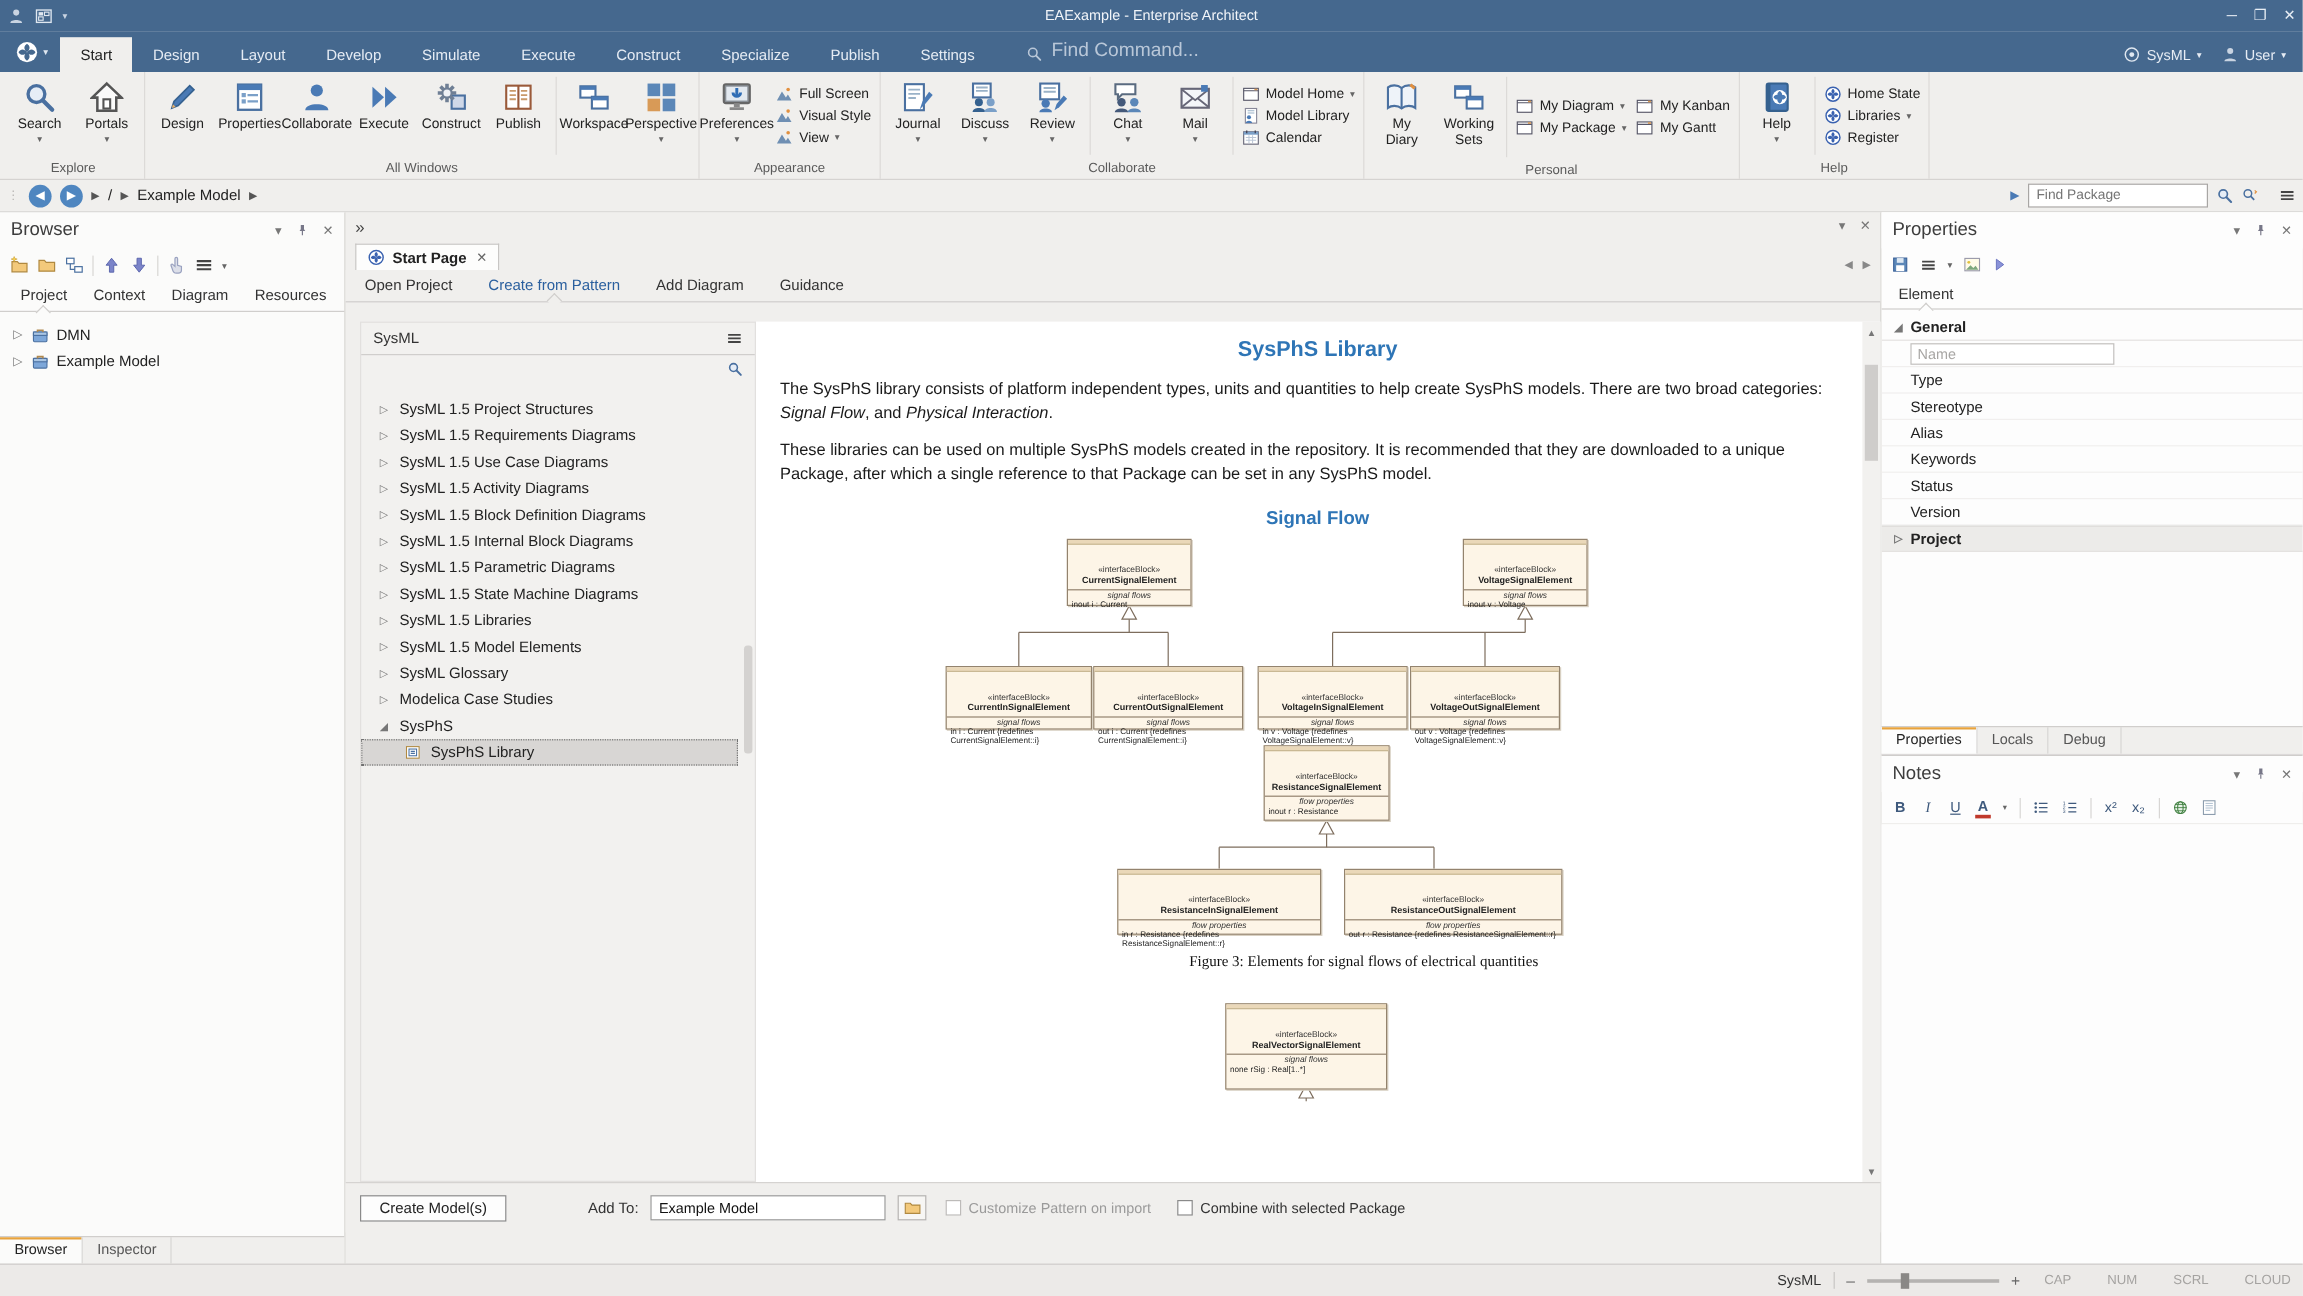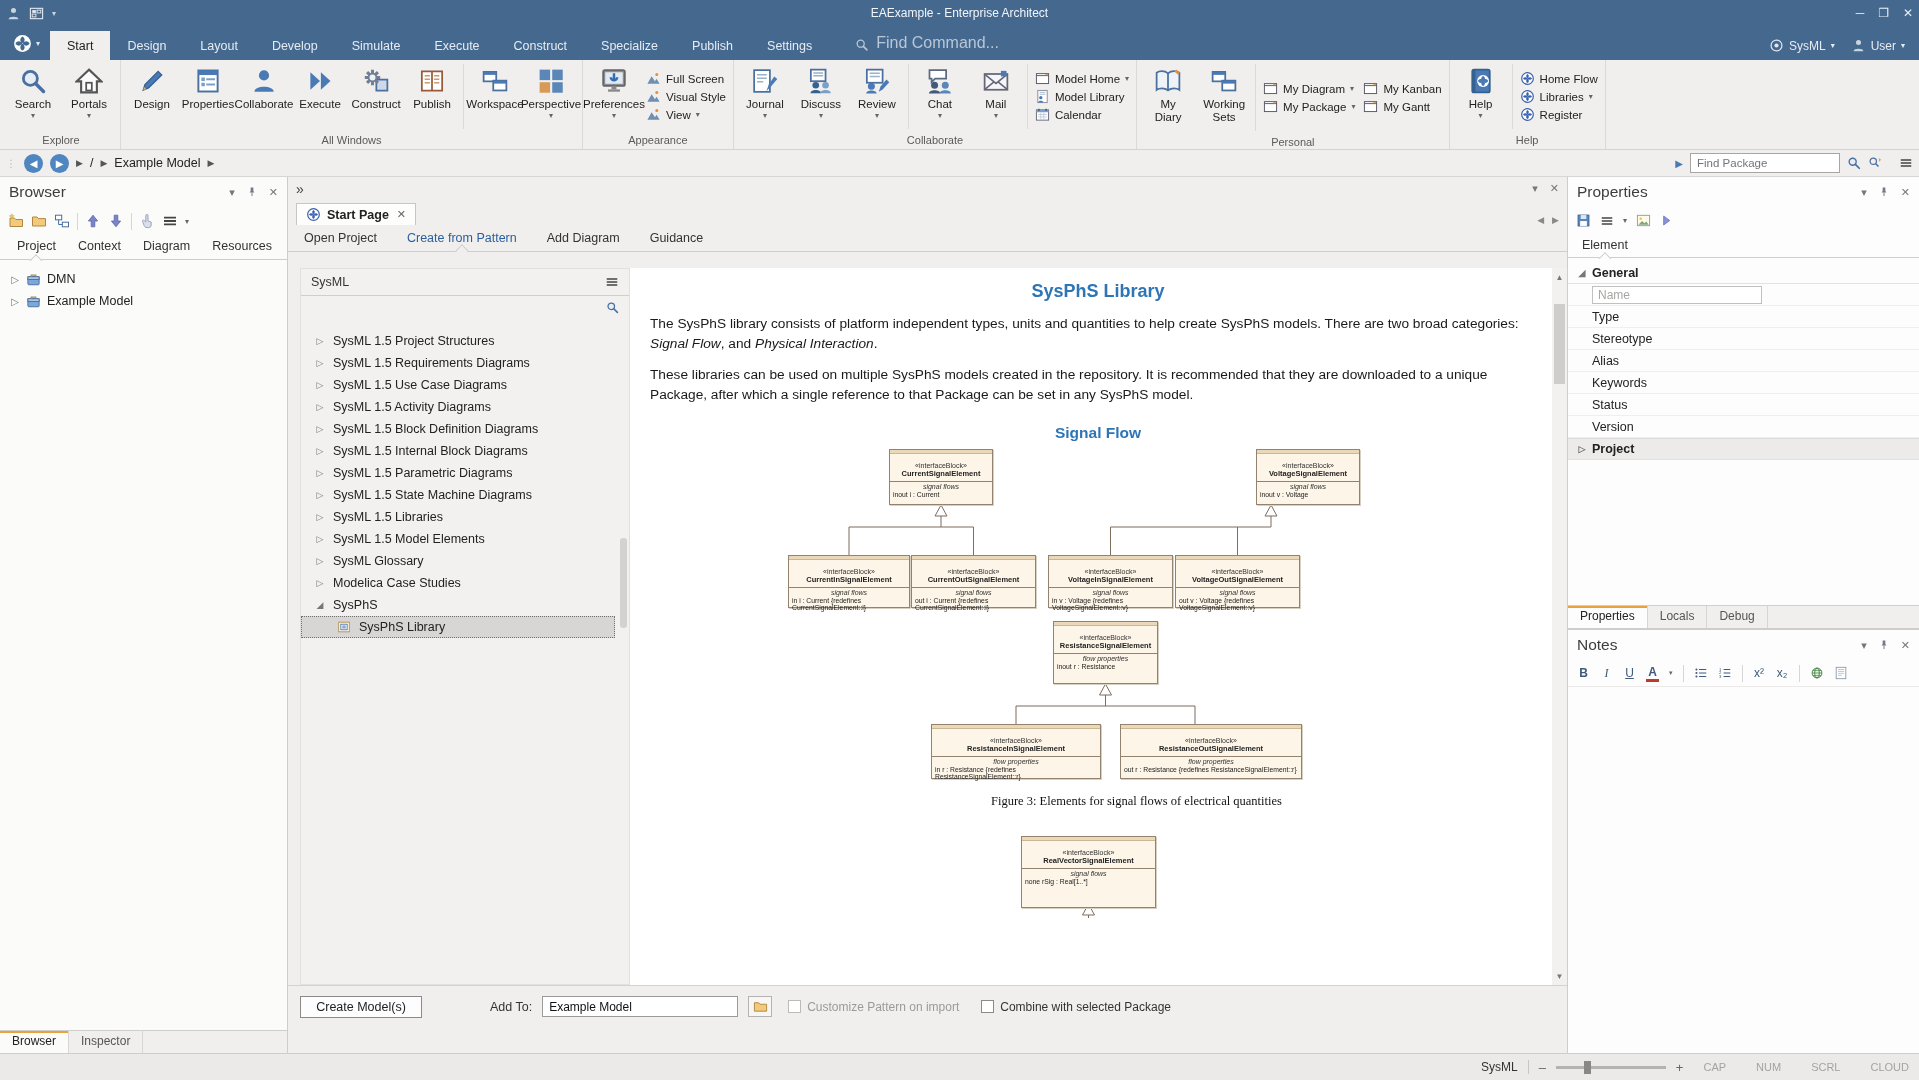--- a/index.html
+++ b/index.html
@@ -93,21 +93,21 @@
 .docscrollbar .strack{position:relative;flex:1;width:100%}
 .sarrowbtn{font-size:8px;color:#777;height:14px;display:flex;align-items:center}
 .doc-title{text-align:center;color:#2e75b6;font-size:18px;font-weight:bold;margin-bottom:12px}
 .doc-para{font-size:13.7px;color:#1a1a1a;line-height:1.45;margin-bottom:11px;max-width:915px}
 .doc-heading{text-align:center;color:#2e75b6;font-size:15.5px;font-weight:bold;margin:20px 0 4px}
 
 .diagram{position:relative;width:900px;height:472px;margin:0}
 .diagram svg.conn{position:absolute;left:0;top:0}
 .uml-box{position:absolute;background:#fdf5e7;border:1px solid #93836e;box-shadow:1px 1px 0 #d8d0c2;display:flex;flex-direction:column;font-family:"Liberation Sans",sans-serif}
 .uml-strip{height:4px;background:#ead8b9;border-bottom:1px solid #c9b894;flex:none}
-.uml-name{flex:none;text-align:center;padding:8px 1px 3px;border-bottom:1px solid #93836e}
+.uml-name{flex:none;text-align:center;padding:18px 1px 3px;border-bottom:1px solid #93836e}
 .uml-stereo{font-size:7px;color:#333}
 .uml-nm{font-size:7.5px;font-weight:bold;color:#222}
 .uml-attrs{flex:1;padding:1px 2px}
 .uml-complabel{text-align:center;font-size:7px;font-style:italic;color:#333}
 .uml-prop{font-size:6.8px;color:#222;text-align:left;padding-left:1px;margin-top:1px}
 .fig-caption{position:absolute;font-family:"Liberation Serif",serif;font-size:12.5px;color:#111}
 
 .center-footer{height:42px;border-top:1px solid #d5d3d1;display:flex;align-items:center;padding-left:12px;gap:10px;flex:none;background:#f0efed}
 .btn{background:#fdfdfd;border:1px solid #8a8a8a;padding:3px 0;width:122px;text-align:center;font-size:12.5px;color:#222;cursor:default}
 .addto-label{margin-left:58px;font-size:12.5px;color:#333}
@@ -653,21 +653,21 @@
           </div>
           <div class="rcol-sep"></div>
           <div class="stackcol">
             <div class="smallbtn">
               <span class="icon">
                 <svg width="15" height="15" viewBox="0 0 16 16" xmlns="http://www.w3.org/2000/svg">
                   <circle cx="8" cy="8" r="6.2" fill="#fff" stroke="#3a62b0" stroke-width="1.3"></circle>
                   <path d="M8 3.2 C9.9 4.4 9.9 6.4 8 7.9 C6.1 6.4 6.1 4.4 8 3.2 Z M12.8 8 C11.6 9.9 9.6 9.9 8.1 8 C9.6 6.1 11.6 6.1 12.8 8 Z M8 12.8 C6.1 11.6 6.1 9.6 8 8.1 C9.9 9.6 9.9 11.6 8 12.8 Z M3.2 8 C4.4 6.1 6.4 6.1 7.9 8 C6.4 9.9 4.4 9.9 3.2 8 Z" fill="#3a62b0"></path>
                 </svg>
               </span>
-              <span>Home Flow</span>
+              <span>Home State</span>
             </div>
             <div class="smallbtn">
               <span class="icon">
                 <svg width="15" height="15" viewBox="0 0 16 16" xmlns="http://www.w3.org/2000/svg">
                   <circle cx="8" cy="8" r="6.2" fill="#fff" stroke="#3a62b0" stroke-width="1.3"></circle>
                   <path d="M8 3.2 C9.9 4.4 9.9 6.4 8 7.9 C6.1 6.4 6.1 4.4 8 3.2 Z M12.8 8 C11.6 9.9 9.6 9.9 8.1 8 C9.6 6.1 11.6 6.1 12.8 8 Z M8 12.8 C6.1 11.6 6.1 9.6 8 8.1 C9.9 9.6 9.9 11.6 8 12.8 Z M3.2 8 C4.4 6.1 6.4 6.1 7.9 8 C6.4 9.9 4.4 9.9 3.2 8 Z" fill="#3a62b0"></path>
                 </svg>
               </span>
               <span>Libraries</span>
               <span class="sarrow">▾</span>
@@ -978,21 +978,21 @@
                   <div class="uml-strip"></div>
                   <div class="uml-name">
                     <div class="uml-stereo">«interfaceBlock»</div>
                     <div class="uml-nm">CurrentSignalElement</div>
                   </div>
                   <div class="uml-attrs">
                     <div class="uml-complabel">signal flows</div>
                     <div class="uml-prop">inout i : Current</div>
                   </div>
                 </div>
-                <div class="uml-box" style="left: 569px; top: 3px; width: 104px; height: 56px; margin-left: 37px;">
+                <div class="uml-box" style="left: 569px; top: 3px; width: 104px; height: 56px;">
                   <div class="uml-strip"></div>
                   <div class="uml-name">
                     <div class="uml-stereo">«interfaceBlock»</div>
                     <div class="uml-nm">VoltageSignalElement</div>
                   </div>
                   <div class="uml-attrs">
                     <div class="uml-complabel">signal flows</div>
                     <div class="uml-prop">inout v : Voltage</div>
                   </div>
                 </div>

